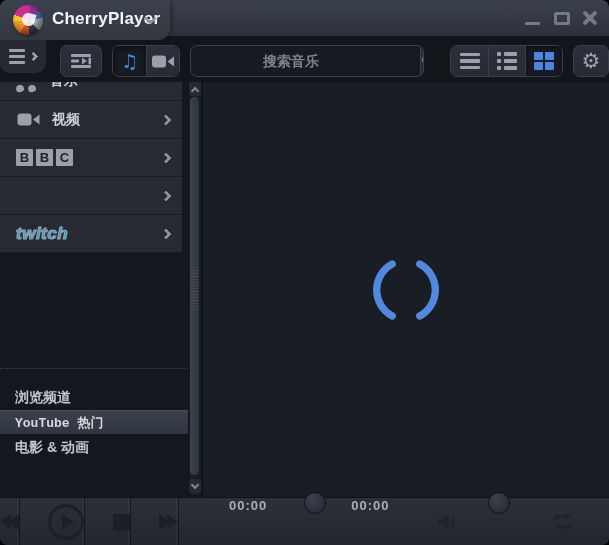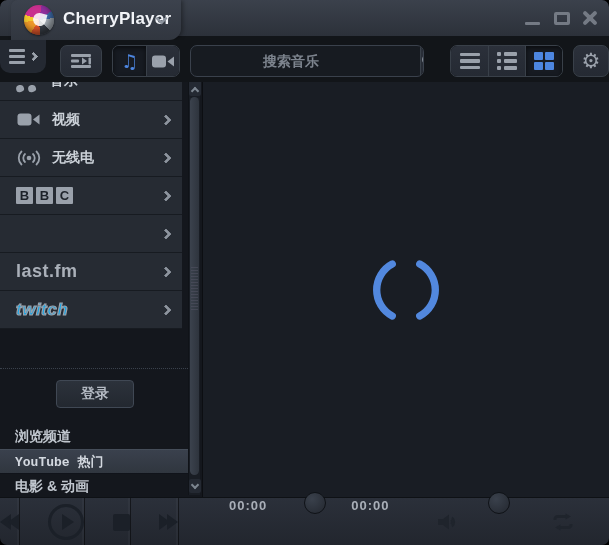--- a/index.html
+++ b/index.html
@@ -3,21 +3,21 @@
 <meta charset="utf-8">
 <style>
   html,body{margin:0;padding:0;background:#000;}
   *{box-sizing:border-box;}
   body{font-family:"Liberation Sans","DejaVu Sans",sans-serif;}
   .window{position:relative;width:609px;height:545px;background:#121519;border-radius:7px;overflow:hidden;}
 
   
   .titlebar{position:absolute;left:0;top:0;width:609px;height:40px;background:#121519;}
   .tb-main{position:absolute;left:0;right:0;top:0;height:36px;background:linear-gradient(#3b414c,#2c313a);border-radius:7px 7px 0 0;}
-  .tb-tab{position:absolute;left:0;top:0;width:170px;height:40px;background:linear-gradient(#3c424d,#31363f);border-radius:7px 0 12px 0;box-shadow:2px 0 4px rgba(0,0,0,.35);margin-left:11px;}
+  .tb-tab{position:absolute;left:0;top:0;width:170px;height:40px;background:linear-gradient(#3c424d,#31363f);border-radius:7px 0 12px 0;box-shadow:2px 0 4px rgba(0,0,0,.35);}
   .logo{position:absolute;left:13px;top:5px;width:30px;height:30px;border-radius:50%;
         background:conic-gradient(from -40deg,#c9308f 0 14%,#8e2f9e 14% 26%,#3f6fb0 26% 34%,#aab2ba 34% 48%,#3a4049 48% 60%,#e2572b 60% 70%,#ef9a29 70% 84%,#f4c72e 84% 92%,#c9308f 92% 100%);
         box-shadow:inset -3px -4px 6px rgba(0,0,0,.45),0 1px 2px rgba(0,0,0,.5);}
   .logo:after{content:"";position:absolute;left:9px;top:8px;width:13px;height:13px;background:#fff;border-radius:50% 0 50% 50%;transform:rotate(15deg);opacity:.85;}
   .app-title{position:absolute;left:52px;top:9px;font-size:17px;font-weight:bold;color:#f2f4f8;letter-spacing:.2px;}
   .title-chev{position:absolute;left:146px;top:14px;width:9px;height:9px;border-right:3px solid #8d949e;border-bottom:3px solid #8d949e;transform:rotate(45deg);border-radius:1px;}
   .wc{display:flex;align-items:center;justify-content:center;width:22px;height:22px;cursor:pointer;}
   .wc-min{position:absolute;right:66px;top:7px;}
   .wc-max{position:absolute;right:36px;top:7px;}
   .wc-close{position:absolute;right:8px;top:7px;}
@@ -236,60 +236,42 @@
         <span class="sic">
           <svg width="24" height="15" viewBox="0 0 23 15">
             <rect x="0" y="1.5" width="14" height="12" rx="3" fill="#9aa1ab"></rect>
             <path d="M15.5 7.5 L22 2.5 V12.5 Z" fill="#9aa1ab"></path>
           </svg>
         </span>
         <span class="lbl">视频</span>
         <span class="chev"></span>
       </div>
 
-      <div class="srow">
-        <span class="sic">
-          <svg width="26" height="16" viewBox="0 0 26 16">
-            <circle cx="13" cy="8" r="2.3" fill="#9aa1ab"></circle>
-            <path d="M9 4 A5.5 5.5 0 0 0 9 12" fill="none" stroke="#9aa1ab" stroke-width="1.8" stroke-linecap="round"></path>
-            <path d="M17 4 A5.5 5.5 0 0 1 17 12" fill="none" stroke="#9aa1ab" stroke-width="1.8" stroke-linecap="round"></path>
-            <path d="M5.5 1.5 A9 9 0 0 0 5.5 14.5" fill="none" stroke="#9aa1ab" stroke-width="1.8" stroke-linecap="round"></path>
-            <path d="M20.5 1.5 A9 9 0 0 1 20.5 14.5" fill="none" stroke="#9aa1ab" stroke-width="1.8" stroke-linecap="round"></path>
-          </svg>
-        </span>
-        <span class="lbl">无线电</span>
-        <span class="chev"></span>
-      </div>
 
       <div class="srow">
         <span class="bbc">
           <b>B</b>
           <b>B</b>
           <b>C</b>
         </span>
         <span class="chev"></span>
       </div>
 
       <div class="srow">
         <span class="chev"></span>
       </div>
 
-      <div class="srow">
-        <span class="logo-lastfm">last.fm</span>
-        <span class="chev"></span>
-      </div>
 
       <div class="srow">
         <span class="logo-twitch">twitch</span>
         <span class="chev"></span>
       </div>
 
 
       <div class="yt-panel">
-        <button class="login-btn">登录</button>
         <div class="subrow first">浏览频道</div>
         <div class="subrow selected">YouTube 热门</div>
         <div class="subrow">电影 &amp; 动画</div>
       </div>
 
       <div class="sb">
         <div class="sb-up">
             <span class="sb-arrow"></span>
           </div>
         <div class="sb-thumb">

